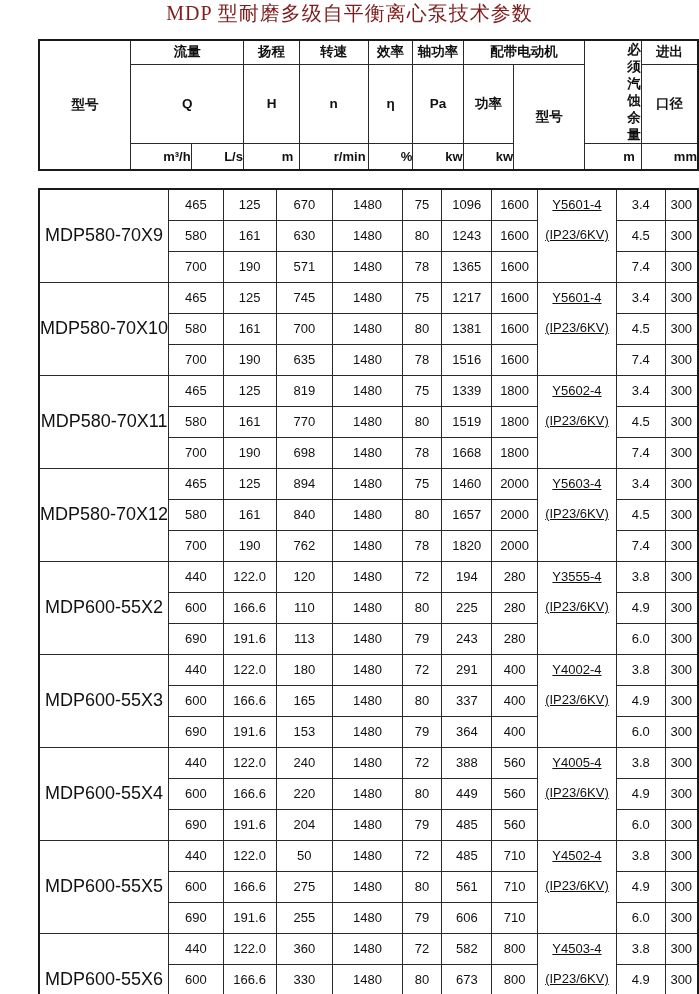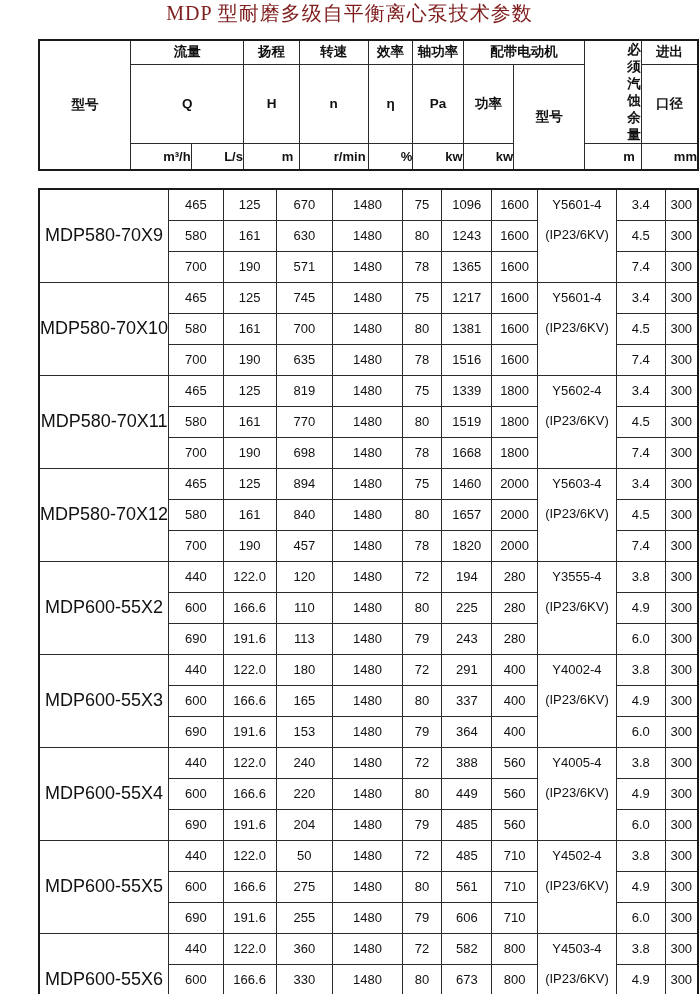--- a/index.html
+++ b/index.html
@@ -29,21 +29,21 @@
     padding:0;
     font-size:13px;
     overflow:hidden;
     white-space:nowrap;
   }
   .hdr-table td{font-weight:bold;font-size:13.5px;}
   .hdr-table .unit{font-size:13px;padding-left:32px;}
   .npsh-head{line-height:17px;white-space:normal;padding-left:42px;}
   .body-table td{height:30px;}
   .model-cell{font-size:18px;}
-  .motor-cell{vertical-align:top;}
+  .motor-cell{vertical-align:top;text-decoration:underline;}
   .motor-line{height:30px;line-height:30px;}
 </style>
 </head>
 <body>
 
 <div class="title">MDP 型耐磨多级自平衡离心泵技术参数</div>
 
 <table class="hdr-table">
   <colgroup>
     <col style="width:103px">
@@ -249,21 +249,21 @@
         <td>1480</td>
         <td>80</td>
         <td>1657</td>
         <td>2000</td>
         <td>4.5</td>
         <td>300</td>
       </tr>
       <tr>
         <td>700</td>
         <td>190</td>
-        <td>457</td>
+        <td>762</td>
         <td>1480</td>
         <td>78</td>
         <td>1820</td>
         <td>2000</td>
         <td>7.4</td>
         <td>300</td>
       </tr>
       <tr>
         <td rowspan="3" class="model-cell">MDP600-55X2</td>
         <td>440</td>

